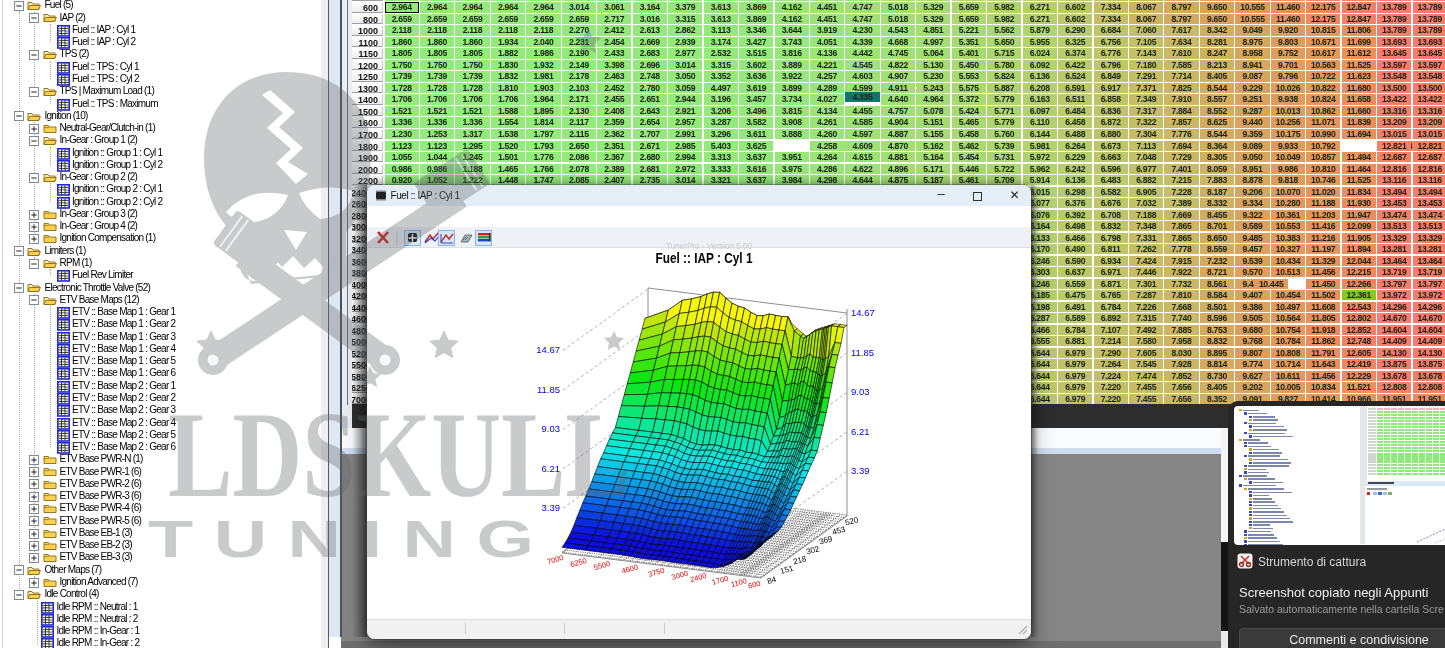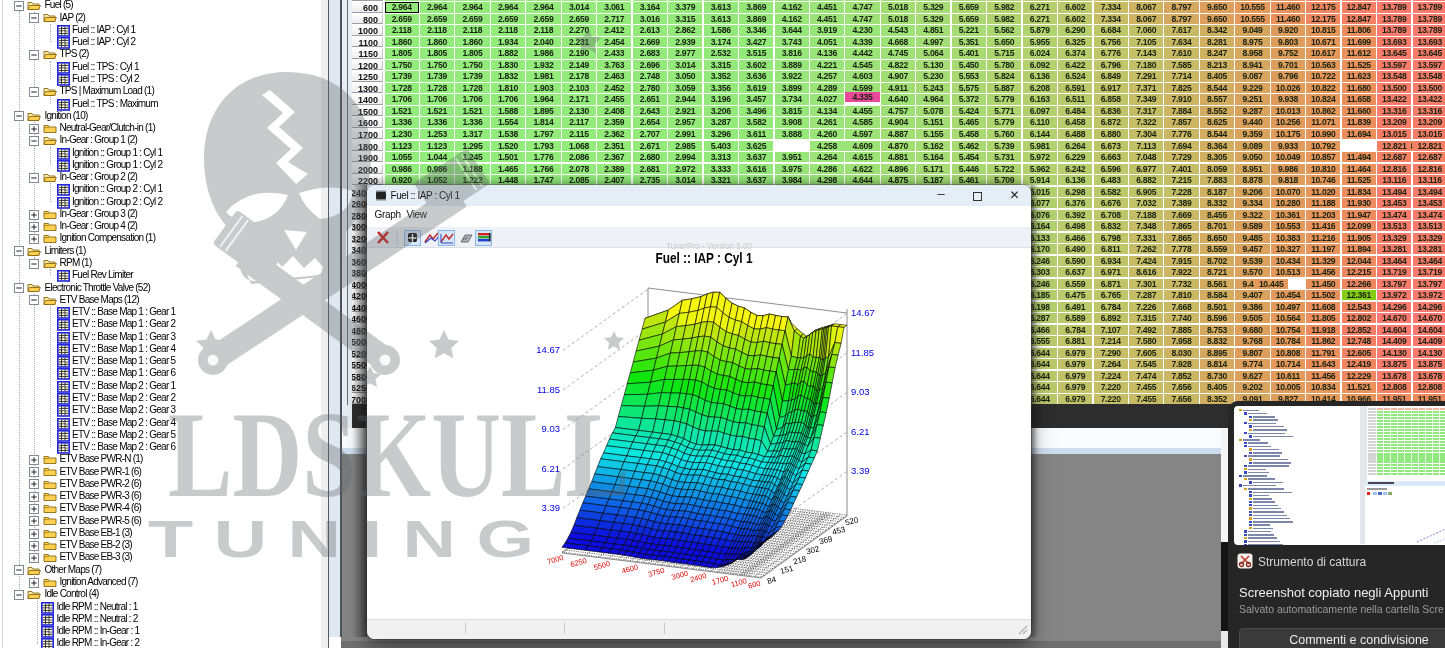--- a/index.html
+++ b/index.html
@@ -179,21 +179,21 @@
 <i style="left:348.5px;top:25.3px">1000</i>
 <b style="left:384.5px;top:25.3px;background:#92eb7b">2.118</b>
 <b style="left:419.9px;top:25.3px;background:#92eb7b">2.118</b>
 <b style="left:455.4px;top:25.3px;background:#92eb7b">2.118</b>
 <b style="left:490.9px;top:25.3px;background:#92eb7b">2.118</b>
 <b style="left:526.3px;top:25.3px;background:#92eb7b">2.118</b>
 <b style="left:561.8px;top:25.3px;background:#93ea7b">2.270</b>
 <b style="left:597.2px;top:25.3px;background:#93ea7b">2.412</b>
 <b style="left:632.7px;top:25.3px;background:#93ea7b">2.613</b>
 <b style="left:668.1px;top:25.3px;background:#93ea7a">2.862</b>
-<b style="left:703.5px;top:25.3px;background:#93e97a">1.586</b>
+<b style="left:703.5px;top:25.3px;background:#93e97a">3.113</b>
 <b style="left:739.0px;top:25.3px;background:#93e97a">3.346</b>
 <b style="left:774.5px;top:25.3px;background:#94e87a">3.644</b>
 <b style="left:809.9px;top:25.3px;background:#97e679">3.919</b>
 <b style="left:845.4px;top:25.3px;background:#9ae578">4.230</b>
 <b style="left:880.8px;top:25.3px;background:#9de377">4.543</b>
 <b style="left:916.2px;top:25.3px;background:#a1df75">4.851</b>
 <b style="left:951.7px;top:25.3px;background:#a5dc73">5.221</b>
 <b style="left:987.2px;top:25.3px;background:#aad872">5.562</b>
 <b style="left:1022.6px;top:25.3px;background:#afd470">5.879</b>
 <b style="left:1058.1px;top:25.3px;background:#b6ce6d">6.290</b>
@@ -269,21 +269,21 @@
 <b style="left:1341.7px;top:48.4px;background:#ea905c">11.612</b>
 <b style="left:1377.1px;top:48.4px;background:#f97b6c">13.645</b>
 <b style="left:1412.6px;top:48.4px;background:#f97b6c">13.645</b>
 <i style="left:348.5px;top:59.9px">1200</i>
 <b style="left:384.5px;top:59.9px;background:#92eb7b">1.750</b>
 <b style="left:419.9px;top:59.9px;background:#92eb7b">1.750</b>
 <b style="left:455.4px;top:59.9px;background:#92eb7b">1.750</b>
 <b style="left:490.9px;top:59.9px;background:#92eb7b">1.830</b>
 <b style="left:526.3px;top:59.9px;background:#92eb7b">1.932</b>
 <b style="left:561.8px;top:59.9px;background:#92eb7b">2.149</b>
-<b style="left:597.2px;top:59.9px;background:#93ea7b">3.763</b>
+<b style="left:597.2px;top:59.9px;background:#93ea7b">3.398</b>
 <b style="left:632.7px;top:59.9px;background:#93ea7b">2.696</b>
 <b style="left:668.1px;top:59.9px;background:#93ea7a">3.014</b>
 <b style="left:703.5px;top:59.9px;background:#93e97a">3.315</b>
 <b style="left:739.0px;top:59.9px;background:#94e87a">3.602</b>
 <b style="left:774.5px;top:59.9px;background:#97e779">3.889</b>
 <b style="left:809.9px;top:59.9px;background:#99e578">4.221</b>
 <b style="left:845.4px;top:59.9px;background:#9de377">4.545</b>
 <b style="left:880.8px;top:59.9px;background:#a0e075">4.822</b>
 <b style="left:916.2px;top:59.9px;background:#a4dd74">5.130</b>
 <b style="left:951.7px;top:59.9px;background:#a8da72">5.450</b>
@@ -334,21 +334,21 @@
 <i style="left:348.5px;top:82.9px">1300</i>
 <b style="left:384.5px;top:82.9px;background:#92eb7b">1.728</b>
 <b style="left:419.9px;top:82.9px;background:#92eb7b">1.728</b>
 <b style="left:455.4px;top:82.9px;background:#92eb7b">1.728</b>
 <b style="left:490.9px;top:82.9px;background:#92eb7b">1.810</b>
 <b style="left:526.3px;top:82.9px;background:#92eb7b">1.903</b>
 <b style="left:561.8px;top:82.9px;background:#92eb7b">2.103</b>
 <b style="left:597.2px;top:82.9px;background:#93ea7b">2.452</b>
 <b style="left:632.7px;top:82.9px;background:#93ea7b">2.780</b>
 <b style="left:668.1px;top:82.9px;background:#93ea7a">3.059</b>
-<b style="left:703.5px;top:82.9px;background:#93e97a">3.356</b>
+<b style="left:703.5px;top:82.9px;background:#93e97a">4.497</b>
 <b style="left:739.0px;top:82.9px;background:#94e87a">3.619</b>
 <b style="left:774.5px;top:82.9px;background:#97e779">3.899</b>
 <b style="left:809.9px;top:82.9px;background:#9ae478">4.289</b>
 <b style="left:845.4px;top:82.9px;background:#9de277">4.599</b>
 <b style="left:880.8px;top:82.9px;background:#a1df75">4.911</b>
 <b style="left:916.2px;top:82.9px;background:#a6dc73">5.243</b>
 <b style="left:951.7px;top:82.9px;background:#aad872">5.575</b>
 <b style="left:987.2px;top:82.9px;background:#b0d370">5.887</b>
 <b style="left:1022.6px;top:82.9px;background:#b5cf6e">6.208</b>
 <b style="left:1058.1px;top:82.9px;background:#bcc86b">6.591</b>
@@ -369,21 +369,21 @@
 <b style="left:490.9px;top:94.4px;background:#92eb7b">1.706</b>
 <b style="left:526.3px;top:94.4px;background:#92eb7b">1.964</b>
 <b style="left:561.8px;top:94.4px;background:#92eb7b">2.171</b>
 <b style="left:597.2px;top:94.4px;background:#93ea7b">2.455</b>
 <b style="left:632.7px;top:94.4px;background:#93ea7b">2.651</b>
 <b style="left:668.1px;top:94.4px;background:#93ea7a">2.944</b>
 <b style="left:703.5px;top:94.4px;background:#93e97a">3.196</b>
 <b style="left:739.0px;top:94.4px;background:#93e97a">3.457</b>
 <b style="left:774.5px;top:94.4px;background:#95e879">3.734</b>
 <b style="left:809.9px;top:94.4px;background:#98e678">4.027</b>
-<b style="left:845.4px;top:92px;background:#ec4899">4.335</b>
+<b style="left:845.4px;top:92px;background:#0f766e">4.335</b>
 <b style="left:880.8px;top:94.4px;background:#9ee276">4.640</b>
 <b style="left:916.2px;top:94.4px;background:#a2de75">4.964</b>
 <b style="left:951.7px;top:94.4px;background:#a7da73">5.372</b>
 <b style="left:987.2px;top:94.4px;background:#aed570">5.779</b>
 <b style="left:1022.6px;top:94.4px;background:#b4d06e">6.163</b>
 <b style="left:1058.1px;top:94.4px;background:#baca6b">6.511</b>
 <b style="left:1093.5px;top:94.4px;background:#c0c469">6.858</b>
 <b style="left:1129.0px;top:94.4px;background:#c6bd66">7.349</b>
 <b style="left:1164.4px;top:94.4px;background:#cdb563">7.910</b>
 <b style="left:1199.8px;top:94.4px;background:#d3ac60">8.557</b>
@@ -485,21 +485,21 @@
 <b style="left:1306.2px;top:129.0px;background:#e7955b">10.990</b>
 <b style="left:1341.7px;top:129.0px;background:#eb8f5d">11.694</b>
 <b style="left:1377.1px;top:129.0px;background:#f67e68">13.015</b>
 <b style="left:1412.6px;top:129.0px;background:#f67e68">13.015</b>
 <i style="left:348.5px;top:140.5px">1800</i>
 <b style="left:384.5px;top:140.5px;background:#92ec7c">1.123</b>
 <b style="left:419.9px;top:140.5px;background:#92ec7c">1.123</b>
 <b style="left:455.4px;top:140.5px;background:#92ec7c">1.295</b>
 <b style="left:490.9px;top:140.5px;background:#92eb7c">1.520</b>
 <b style="left:526.3px;top:140.5px;background:#92eb7b">1.793</b>
-<b style="left:561.8px;top:140.5px;background:#92eb7b">1.068</b>
+<b style="left:561.8px;top:140.5px;background:#92eb7b">2.650</b>
 <b style="left:597.2px;top:140.5px;background:#93ea7b">2.351</b>
 <b style="left:632.7px;top:140.5px;background:#93ea7b">2.671</b>
 <b style="left:668.1px;top:140.5px;background:#93ea7a">2.985</b>
 <b style="left:703.5px;top:140.5px;background:#93e97a">5.403</b>
 <b style="left:739.0px;top:140.5px;background:#94e87a">3.625</b>
 <b style="left:813px;top:140.5px;background:#97e679">3.926</b>
 <b style="left:809.9px;top:140.5px;background:#9ae478">4.258</b>
 <b style="left:845.4px;top:140.5px;background:#9de276">4.609</b>
 <b style="left:880.8px;top:140.5px;background:#a1df75">4.870</b>
 <b style="left:916.2px;top:140.5px;background:#a5dc74">5.162</b>
@@ -687,32 +687,32 @@
 <b style="left:1306.2px;top:244.1px;background:#e8945b">11.197</b>
 <b style="left:1341.7px;top:244.1px;background:#ed8c5e">11.894</b>
 <b style="left:1377.1px;top:244.1px;background:#f77d6a">13.281</b>
 <b style="left:1412.6px;top:244.1px;background:#f77d6a">13.281</b>
 <i style="left:348.5px;top:255.6px;padding-right:11px">3600</i>
 <b style="left:1022.6px;top:255.6px;background:#b6ce6e">6.246</b>
 <b style="left:1058.1px;top:255.6px;background:#bcc86b">6.590</b>
 <b style="left:1093.5px;top:255.6px;background:#c1c368">6.934</b>
 <b style="left:1129.0px;top:255.6px;background:#c7bc65">7.424</b>
 <b style="left:1164.4px;top:255.6px;background:#cdb563">7.915</b>
-<b style="left:1199.8px;top:255.6px;background:#d4aa5f">8.702</b>
+<b style="left:1199.8px;top:255.6px;background:#d4aa5f">7.232</b>
 <b style="left:1235.3px;top:255.6px;background:#dca05d">9.539</b>
 <b style="left:1270.8px;top:255.6px;background:#e3995b">10.434</b>
 <b style="left:1306.2px;top:255.6px;background:#e8925b">11.329</b>
 <b style="left:1341.7px;top:255.6px;background:#ee8a5f">12.044</b>
 <b style="left:1377.1px;top:255.6px;background:#f87c6b">13.464</b>
 <b style="left:1412.6px;top:255.6px;background:#f87c6b">13.464</b>
 <i style="left:348.5px;top:267.1px;padding-right:11px">3800</i>
 <b style="left:1022.6px;top:267.1px;background:#b7cd6d">6.303</b>
 <b style="left:1058.1px;top:267.1px;background:#bcc86a">6.637</b>
 <b style="left:1093.5px;top:267.1px;background:#c1c368">6.971</b>
-<b style="left:1129.0px;top:267.1px;background:#c7bc65">8.616</b>
+<b style="left:1129.0px;top:267.1px;background:#c7bc65">7.446</b>
 <b style="left:1164.4px;top:267.1px;background:#cdb563">7.922</b>
 <b style="left:1199.8px;top:267.1px;background:#d5aa5f">8.721</b>
 <b style="left:1235.3px;top:267.1px;background:#dda05d">9.570</b>
 <b style="left:1270.8px;top:267.1px;background:#e4995a">10.513</b>
 <b style="left:1306.2px;top:267.1px;background:#e9915c">11.456</b>
 <b style="left:1341.7px;top:267.1px;background:#ef8760">12.215</b>
 <b style="left:1377.1px;top:267.1px;background:#f97b6c">13.719</b>
 <b style="left:1412.6px;top:267.1px;background:#f97b6c">13.719</b>
 <i style="left:348.5px;top:278.6px;padding-right:11px">4000</i>
 <b style="left:1022.6px;top:278.6px;background:#b6ce6e">6.246</b>
@@ -1354,24 +1354,20 @@
   <div id="gtitle">
         <svg class="ab" style="left:8px;top:5px" width="12" height="11" viewBox="0 0 12 11">
     <rect x="1" y="2" width="10" height="7" rx="1" fill="#222"></rect>
     <path d="M2 0.5 V2 M4 0.5 V2 M6 0.5 V2 M8 0.5 V2 M10 0.5 V2 M2 9 V10.5 M4 9 V10.5 M6 9 V10.5 M8 9 V10.5 M10 9 V10.5" stroke="#222" stroke-width="1"></path>
    </svg>
         <span>Fuel :: IAP : Cyl 1</span>
    <b class="wbtn" style="left:571px;top:1px">–</b>
    <b class="wbtn" style="left:606px;top:7px;width:9px;height:9px;border:1.2px solid #333"></b>
    <b class="wbtn" style="left:643px;font-size:12px">✕</b>
   </div>
-  <div id="gmenu">
-        <b style="left:8px">Graph</b>
-        <b style="left:40px">View</b>
-      </div>
   <div id="gtool">
    <svg class="ab" style="left:8px;top:3px" width="490" height="16" viewBox="0 0 490 16">
     <path d="M3 2 L13 13 M13 2 L3 13" stroke="#d42020" stroke-width="2.6"></path>
     <line x1="22" y1="1" x2="22" y2="15" stroke="#c8ccd2" stroke-width="1"></line>
     <rect x="29.5" y="0.5" width="16" height="15" fill="#d6e6f8" stroke="#88b8e8" stroke-width="1"></rect>
     <rect x="33" y="3" width="9" height="9" rx="2" fill="#111"></rect>
           <path d="M37.5 4 V12 M33.5 8 H41.5" stroke="#fff" stroke-width="1.4"></path>
     <path d="M50 12 L55 5 L58 9 L63 3" stroke="#c03030" stroke-width="1.6" fill="none"></path>
     <path d="M50 13 L56 8 L60 11 L64 6" stroke="#3040c0" stroke-width="1.2" fill="none"></path>
     <rect x="63.5" y="0.5" width="16" height="15" fill="#d6e6f8" stroke="#88b8e8" stroke-width="1"></rect>

